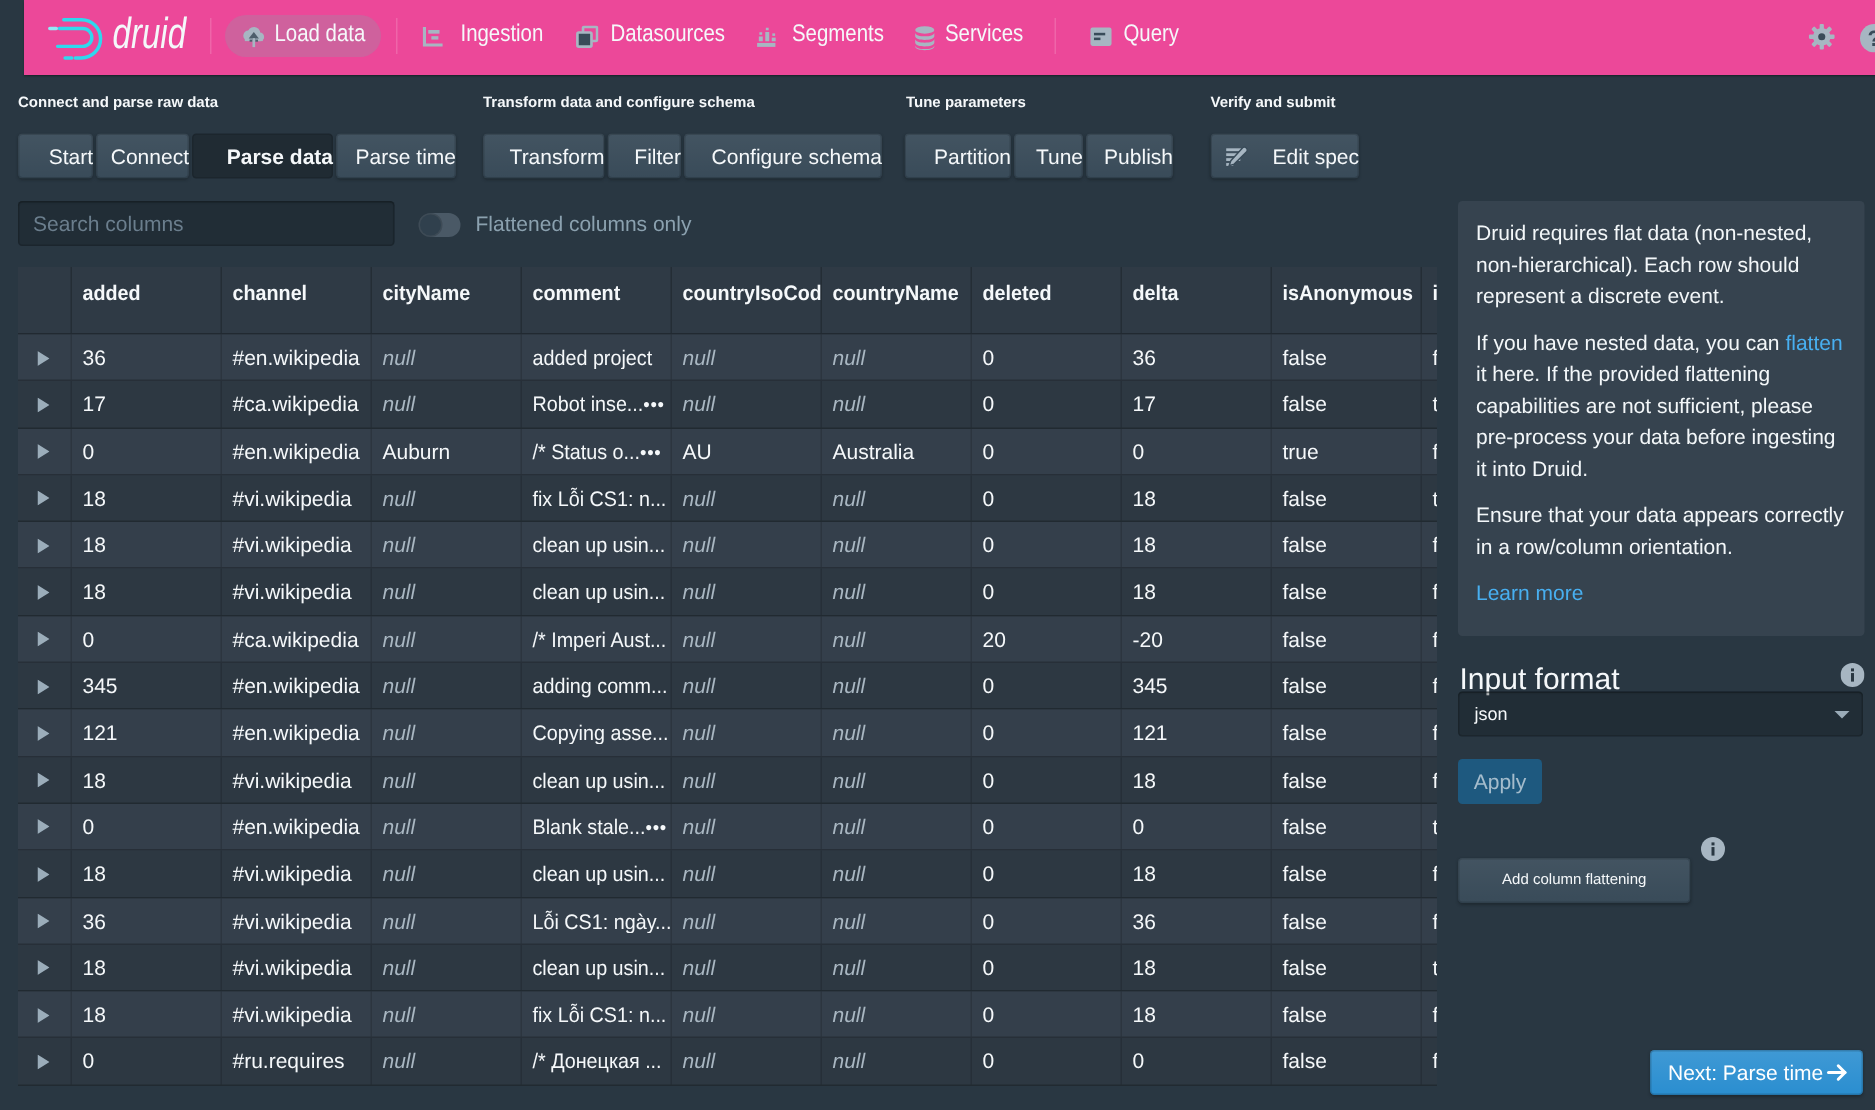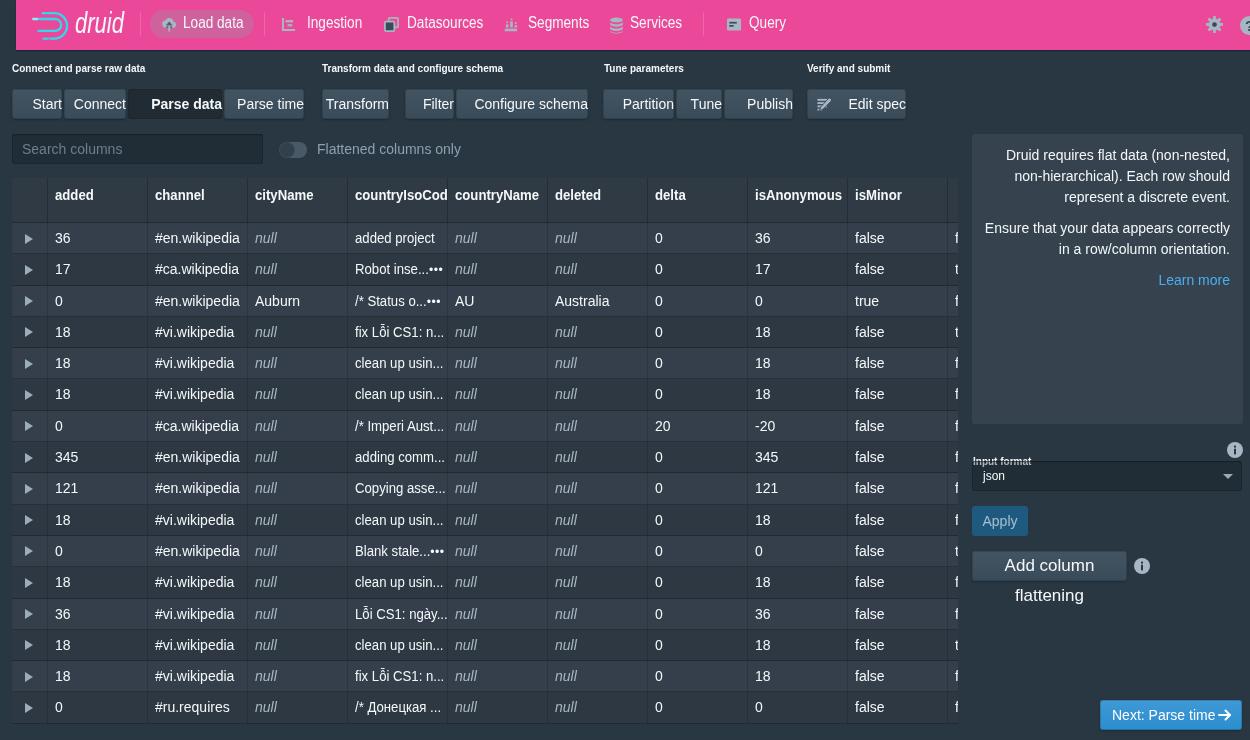--- a/index.html
+++ b/index.html
@@ -28,28 +28,28 @@
 .hcell { flex:none; padding:9px 7px 0 7px; letter-spacing:0; font-size:14px; font-weight:bold; color:#f5f8fa; border-right:1px solid rgba(0,0,0,.22); overflow:hidden; white-space:nowrap; }
 .trow { display:flex; height:31.3px; border-bottom:1px solid rgba(0,0,0,.25); background:#2d3842; }
 .trow.odd { background:#343f4b; }
 .tcell { flex:none; padding:0 7px; font-size:14px; color:#f5f8fa; line-height:30.3px; border-right:1px solid rgba(0,0,0,.15); overflow:hidden; white-space:nowrap; }
 .c0 { width:36px; } .cN { width:100px; }
 .null { font-style:italic; color:#a9b7c2; }
 .caret { margin:10.5px 0 0 6px; display:block; }
 .dots { letter-spacing:.5px; font-size:13px; }
 .cmt { display:inline-block; transform:scaleX(.94); transform-origin:left center; white-space:nowrap; }
 
-#callout { position:absolute; left:972px; top:134px; width:271px; height:290px; background:#36434f; border-radius:3px; padding:11px 13px 11px 12px; color:#f3f7f9; font-size:14px; line-height:21px;text-align:right; }
+#callout { position:absolute; left:972px; top:134px; width:271px; height:290px; background:#36434f; border-radius:3px; padding:11px 13px 11px 12px; color:#f3f7f9; font-size:14px; line-height:21px; }
 #callout p { margin-bottom:10px; }
 a.link { color:#48aff0; text-decoration:none; }
-#inputformat { position:absolute; left:973px; top:456px; font-size:10px; color:#f5f8fa;font-weight:bold; }
+#inputformat { position:absolute; left:973px; top:442px; font-size:20px; color:#f5f8fa; }
 #select { position:absolute; left:972px; top:461px; width:270px; height:30px; background:rgba(16,22,26,.3); box-shadow:inset 0 0 0 1px rgba(16,22,26,.3), inset 0 1px 1px rgba(16,22,26,.4); border-radius:3px; color:#f5f8fa; font-size:12px; line-height:30px; padding-left:11px; }
 #select .sel-caret { position:absolute; right:9px; top:13px; width:0; height:0; border-left:5px solid transparent; border-right:5px solid transparent; border-top:5px solid #9aabb8; }
 #apply { position:absolute; left:972px; top:506px; width:56px; height:30px; background:#1e597f; border-radius:3px; color:rgba(255,255,255,.6); font-size:14px; text-align:center; line-height:30px; }
-#addcol { position:absolute; left:972px; top:551px; width:155px; height:30px; background:linear-gradient(to bottom, rgba(255,255,255,.05), rgba(255,255,255,0)) #394b59; box-shadow:inset 0 0 0 1px rgba(16,22,26,.2), 0 1px 2px rgba(16,22,26,.4); border-radius:3px; color:#f5f8fa; font-size:17px; text-align:center; line-height:30px; }
+#addcol { position:absolute; left:972px; top:572px; width:155px; height:30px; background:linear-gradient(to bottom, rgba(255,255,255,.05), rgba(255,255,255,0)) #394b59; box-shadow:inset 0 0 0 1px rgba(16,22,26,.2), 0 1px 2px rgba(16,22,26,.4); border-radius:3px; color:#f5f8fa; font-size:10px; text-align:center; line-height:30px; }
 #next { position:absolute; left:1100px; top:700px; width:142px; height:30px; background:linear-gradient(to bottom, rgba(255,255,255,.1), rgba(255,255,255,0)) #2a8ed0; box-shadow:inset 0 0 0 1px rgba(16,22,26,.2), 0 1px 2px rgba(16,22,26,.4); border-radius:3px; color:#fff; font-size:14px; line-height:30px; padding-left:12px; }
 .info-icon { position:absolute; }
 </style>
 </head>
 <body>
 
 <div id="navbar">
   <svg class="abs" style="left:12px;top:8px" width="44" height="36" viewBox="0 0 44 36">
     <g fill="none" stroke="#30d8ee" stroke-width="2.3" stroke-linecap="round">
       <path d="M14.5 5.1 H26.3 A12.75 12.75 0 0 1 26.3 30.6 H22.2"></path>
@@ -140,26 +140,26 @@
 </div>
 
 <div class="grouplabel" style="left:12px">Connect and parse raw data</div>
 <div class="grouplabel" style="left:322px">Transform data and configure schema</div>
 <div class="grouplabel" style="left:604px">Tune parameters</div>
 <div class="grouplabel" style="left:807px">Verify and submit</div>
 <div class="stepbtn" style="left:12px;width:50px">Start</div>
 <div class="stepbtn" style="left:64px;width:62px">Connect</div>
 <div class="stepbtn active" style="left:128px;width:94px">Parse data</div>
 <div class="stepbtn" style="left:224px;width:80px">Parse time</div>
-<div class="stepbtn" style="left:322px;width:67px">Transform</div>
+<div class="stepbtn" style="left:322px;width:81px">Transform</div>
 <div class="stepbtn" style="left:405px;width:49px">Filter</div>
 <div class="stepbtn" style="left:456px;width:132px">Configure schema</div>
 <div class="stepbtn" style="left:603px;width:71px">Partition</div>
 <div class="stepbtn" style="left:676px;width:46px">Tune</div>
-<div class="stepbtn" style="left:724px;width:69px">Publish</div>
+<div class="stepbtn" style="left:724px;width:58px">Publish</div>
 <div class="stepbtn" style="left:807px;width:99px">
   <svg style="position:absolute;left:10px;top:8px" width="15" height="15" viewBox="0 0 16 16" fill="#a7b6c2">
     <rect x="0.5" y="2" width="10.5" height="2"></rect>
     <rect x="0.5" y="5.5" width="8" height="2"></rect>
     <rect x="0.5" y="9" width="10" height="2"></rect>
     <rect x="0.5" y="12.5" width="5" height="2"></rect>
     <path d="M12.2 1.6 A2 2 0 0 1 15 4.4 L6.2 13.2 L2.6 14.4 L3.8 10.8 Z" stroke="#394b59" stroke-width="1"></path>
   </svg>
   <span style="margin-left:40px">Edit spec</span>
 </div>
@@ -167,20 +167,21 @@
 <div id="search">Search columns</div>
 <div id="switch"></div>
 <div id="switchlabel">Flattened columns only</div>
 
 <div id="table">
     <div class="hrow">
       <div class="hcell c0"><span style="display:inline-block;transform:scaleX(.94);transform-origin:left center;white-space:nowrap"></span></div>
       <div class="hcell cN"><span style="display:inline-block;transform:scaleX(.94);transform-origin:left center;white-space:nowrap">added</span></div>
       <div class="hcell cN"><span style="display:inline-block;transform:scaleX(.94);transform-origin:left center;white-space:nowrap">channel</span></div>
       <div class="hcell cN"><span style="display:inline-block;transform:scaleX(.94);transform-origin:left center;white-space:nowrap">cityName</span></div>
+      <div class="hcell cN"><span style="display:inline-block;transform:scaleX(.94);transform-origin:left center;white-space:nowrap">comment</span></div>
       <div class="hcell cN"><span style="display:inline-block;transform:scaleX(.94);transform-origin:left center;white-space:nowrap">countryIsoCode</span></div>
       <div class="hcell cN"><span style="display:inline-block;transform:scaleX(.94);transform-origin:left center;white-space:nowrap">countryName</span></div>
       <div class="hcell cN"><span style="display:inline-block;transform:scaleX(.94);transform-origin:left center;white-space:nowrap">deleted</span></div>
       <div class="hcell cN"><span style="display:inline-block;transform:scaleX(.94);transform-origin:left center;white-space:nowrap">delta</span></div>
       <div class="hcell cN"><span style="display:inline-block;transform:scaleX(.94);transform-origin:left center;white-space:nowrap">isAnonymous</span></div>
       <div class="hcell cN"><span style="display:inline-block;transform:scaleX(.94);transform-origin:left center;white-space:nowrap">isMinor</span></div>
     </div>
     <div class="trow odd">
       <div class="tcell c0">
         <svg class="caret" width="8" height="10" viewBox="0 0 8 10">
@@ -450,20 +451,21 @@
       <div class="tcell cN"><span class="null">null</span></div>
       <div class="tcell cN">0</div>
       <div class="tcell cN">0</div>
       <div class="tcell cN">false</div>
       <div class="tcell cN">f</div>
     </div>
   </div>
 
 <div id="callout">
   <p>Druid requires flat data (non-nested, non-hierarchical). Each row should represent a discrete event.</p>
+  <p>If you have nested data, you can <a class="link">flatten</a> it here. If the provided flattening capabilities are not sufficient, please pre-process your data before ingesting it into Druid.</p>
   <p>Ensure that your data appears correctly in a row/column orientation.</p>
   <a class="link">Learn more</a>
 </div>
 <div id="inputformat">Input format</div>
 <svg class="info-icon" style="left:1227px;top:442px" width="16" height="16" viewBox="0 0 16 16">
   <circle cx="8" cy="8" r="8" fill="#a7b6c2"></circle>
   <rect x="7" y="3.6" width="2" height="2" fill="#293742"></rect>
   <rect x="7" y="6.7" width="2" height="5.7" fill="#293742"></rect>
 </svg>
 <div id="select">json<span class="sel-caret"></span></div>

